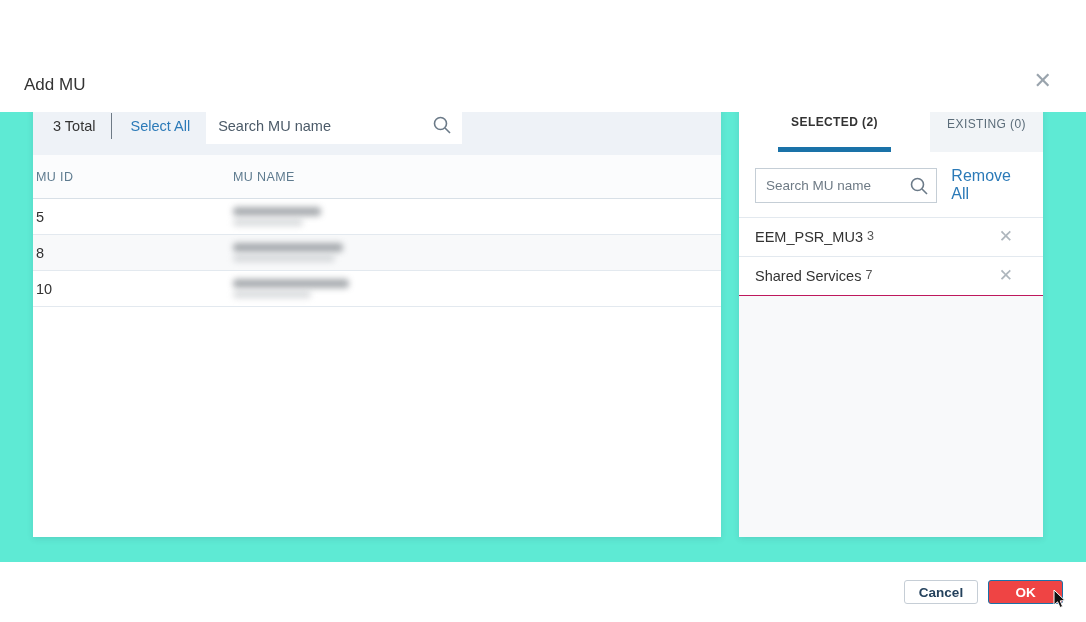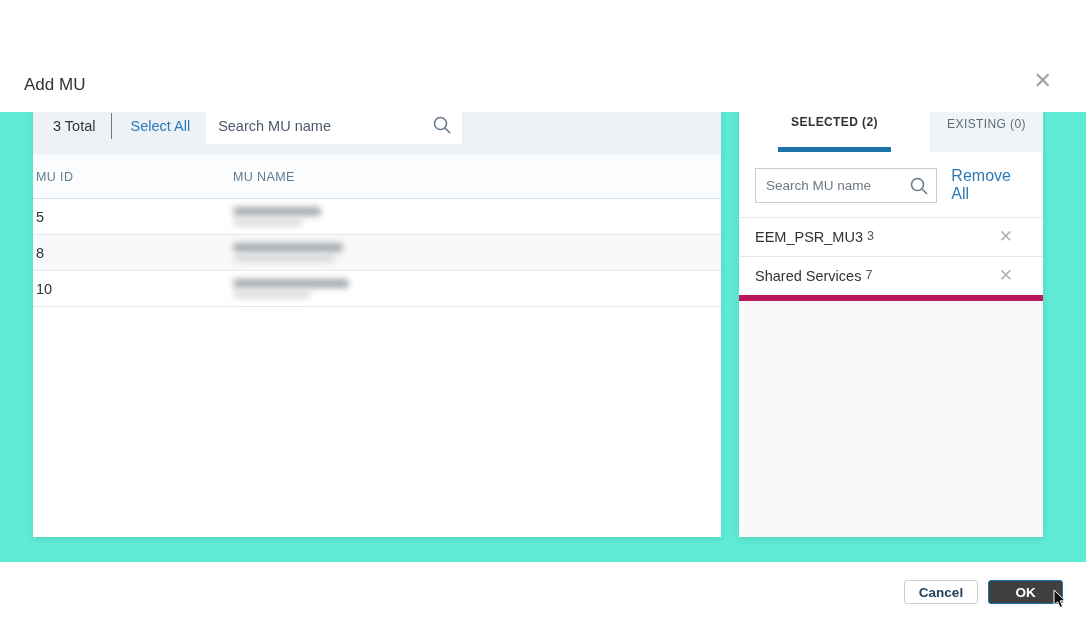--- a/index.html
+++ b/index.html
@@ -125,21 +125,21 @@
   .right-search .search-icon { right: 7px; top: 7px; }
   .remove-all-link {
     margin-left: 14px; font-size: 16px; color: #2b7ab8; cursor: pointer;
   }
   .selected-list { flex: 1; display: flex; flex-direction: column; background: #f8f9fa; }
   .selected-item {
     background: #ffffff; border-top: 1px solid #e3e9ef;
     padding: 10px 16px 11px 16px;
     display: flex; align-items: center; justify-content: space-between;
   }
-  .selected-item:last-of-type { border-bottom: 6px solid #be185d; }
+  .selected-item:last-of-type { border-bottom: 1px solid #be185d; }
   .item-texts { display: flex; flex-direction: row; gap: 4px; }
   .item-name { font-size: 14.5px; color: #333; }
   .item-id { font-size: 12.5px; color: #555; }
   .item-remove {
     font-size: 17px; color: #aeb6bd; cursor: pointer; padding-right: 14px;
     line-height: 1;
   }
 
   
   .dialog-footer {
@@ -151,21 +151,21 @@
   .btn {
     height: 24px; border-radius: 3px; font-size: 13.5px;
     display: flex; align-items: center; justify-content: center;
     cursor: pointer; font-family: "Liberation Sans", "DejaVu Sans", sans-serif;
   }
   .btn-cancel {
     width: 74px; background: #ffffff; border: 1px solid #c6ced6;
     color: #24415c; font-weight: 700;
   }
   .btn-ok {
-    width: 75px; background: #404040; border: 1px solid #1a72a8;
+    width: 75px; background: #ef4444; border: 1px solid #1a72a8;
     color: #ffffff; font-weight: 700;
   }
 
   
   .mouse-cursor { position: absolute; left: 1053px; top: 590px; z-index: 9; }
 </style>
 </head>
 <body>
 
 <div class="dialog-header">

